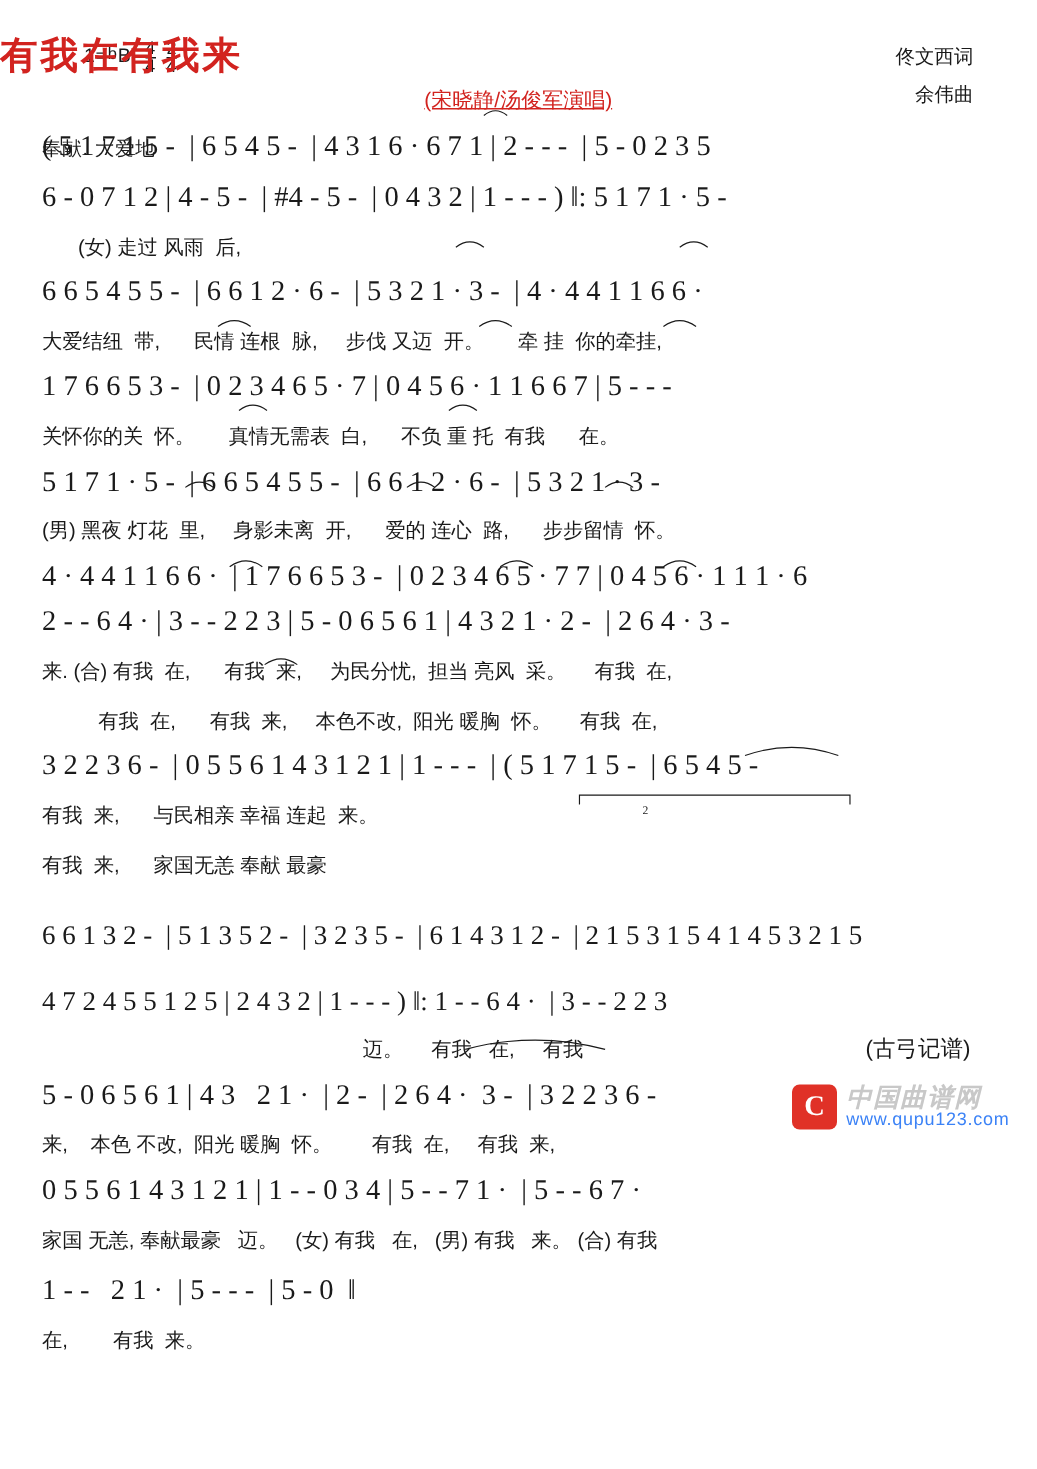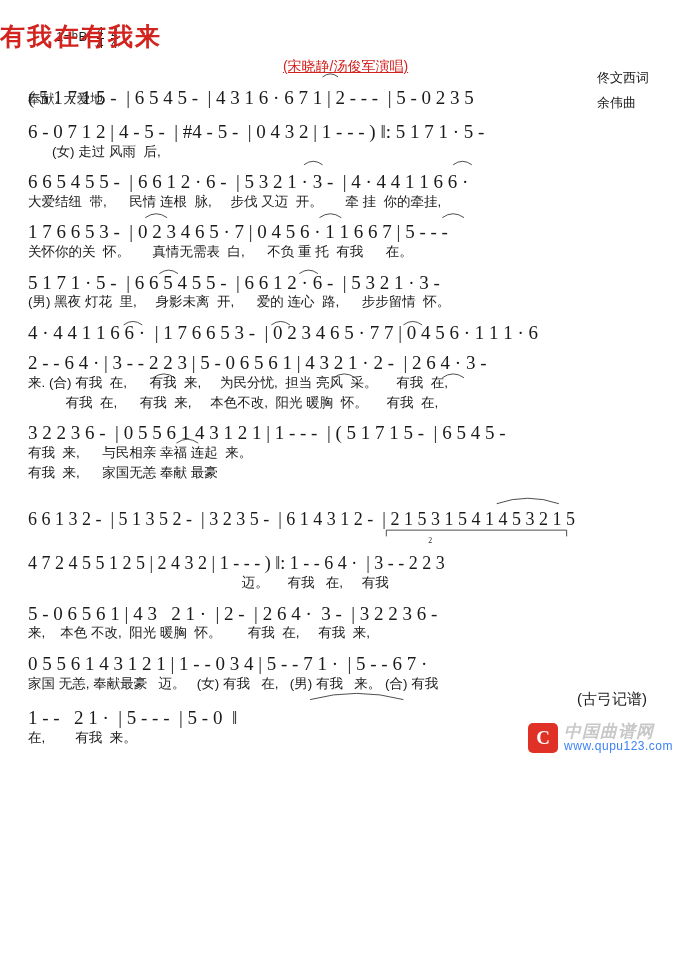--- a/index.html
+++ b/index.html
@@ -76,22 +76,22 @@
     text-align: center;
     font-size: 14px;
     color: #d2231f;
     text-decoration: underline;
   }
   .credits {
     position: absolute;
     right: 42px;
     top: 26px;
     font-size: 13px;
+    text-align: right;
     line-height: 1.9;
-    margin-top: 40px;
   }
 
   
   .body-area {
     position: absolute;
     left: 0;
     top: 88px;
     width: 691px;
   }
   .sysrow {
@@ -106,21 +106,21 @@
     line-height: 1.05;
     white-space: pre;
     letter-spacing: 0px;
     padding-left: 6px;
   }
   .lyric {
     font-size: 13.5px;
     white-space: pre;
     letter-spacing: 0px;
     padding-left: 6px;
-    margin-top: 0;
+    margin-top: 13px;
     line-height: 1.5;
   }
   .lyric.indent { padding-left: 30px; }
   .notes.small { font-size: 18px; margin-top: 12px; }
   .spacer10 { height: 10px; }
   .spacer14 { height: 14px; }
 
   
   .arcs {
     position: absolute;

